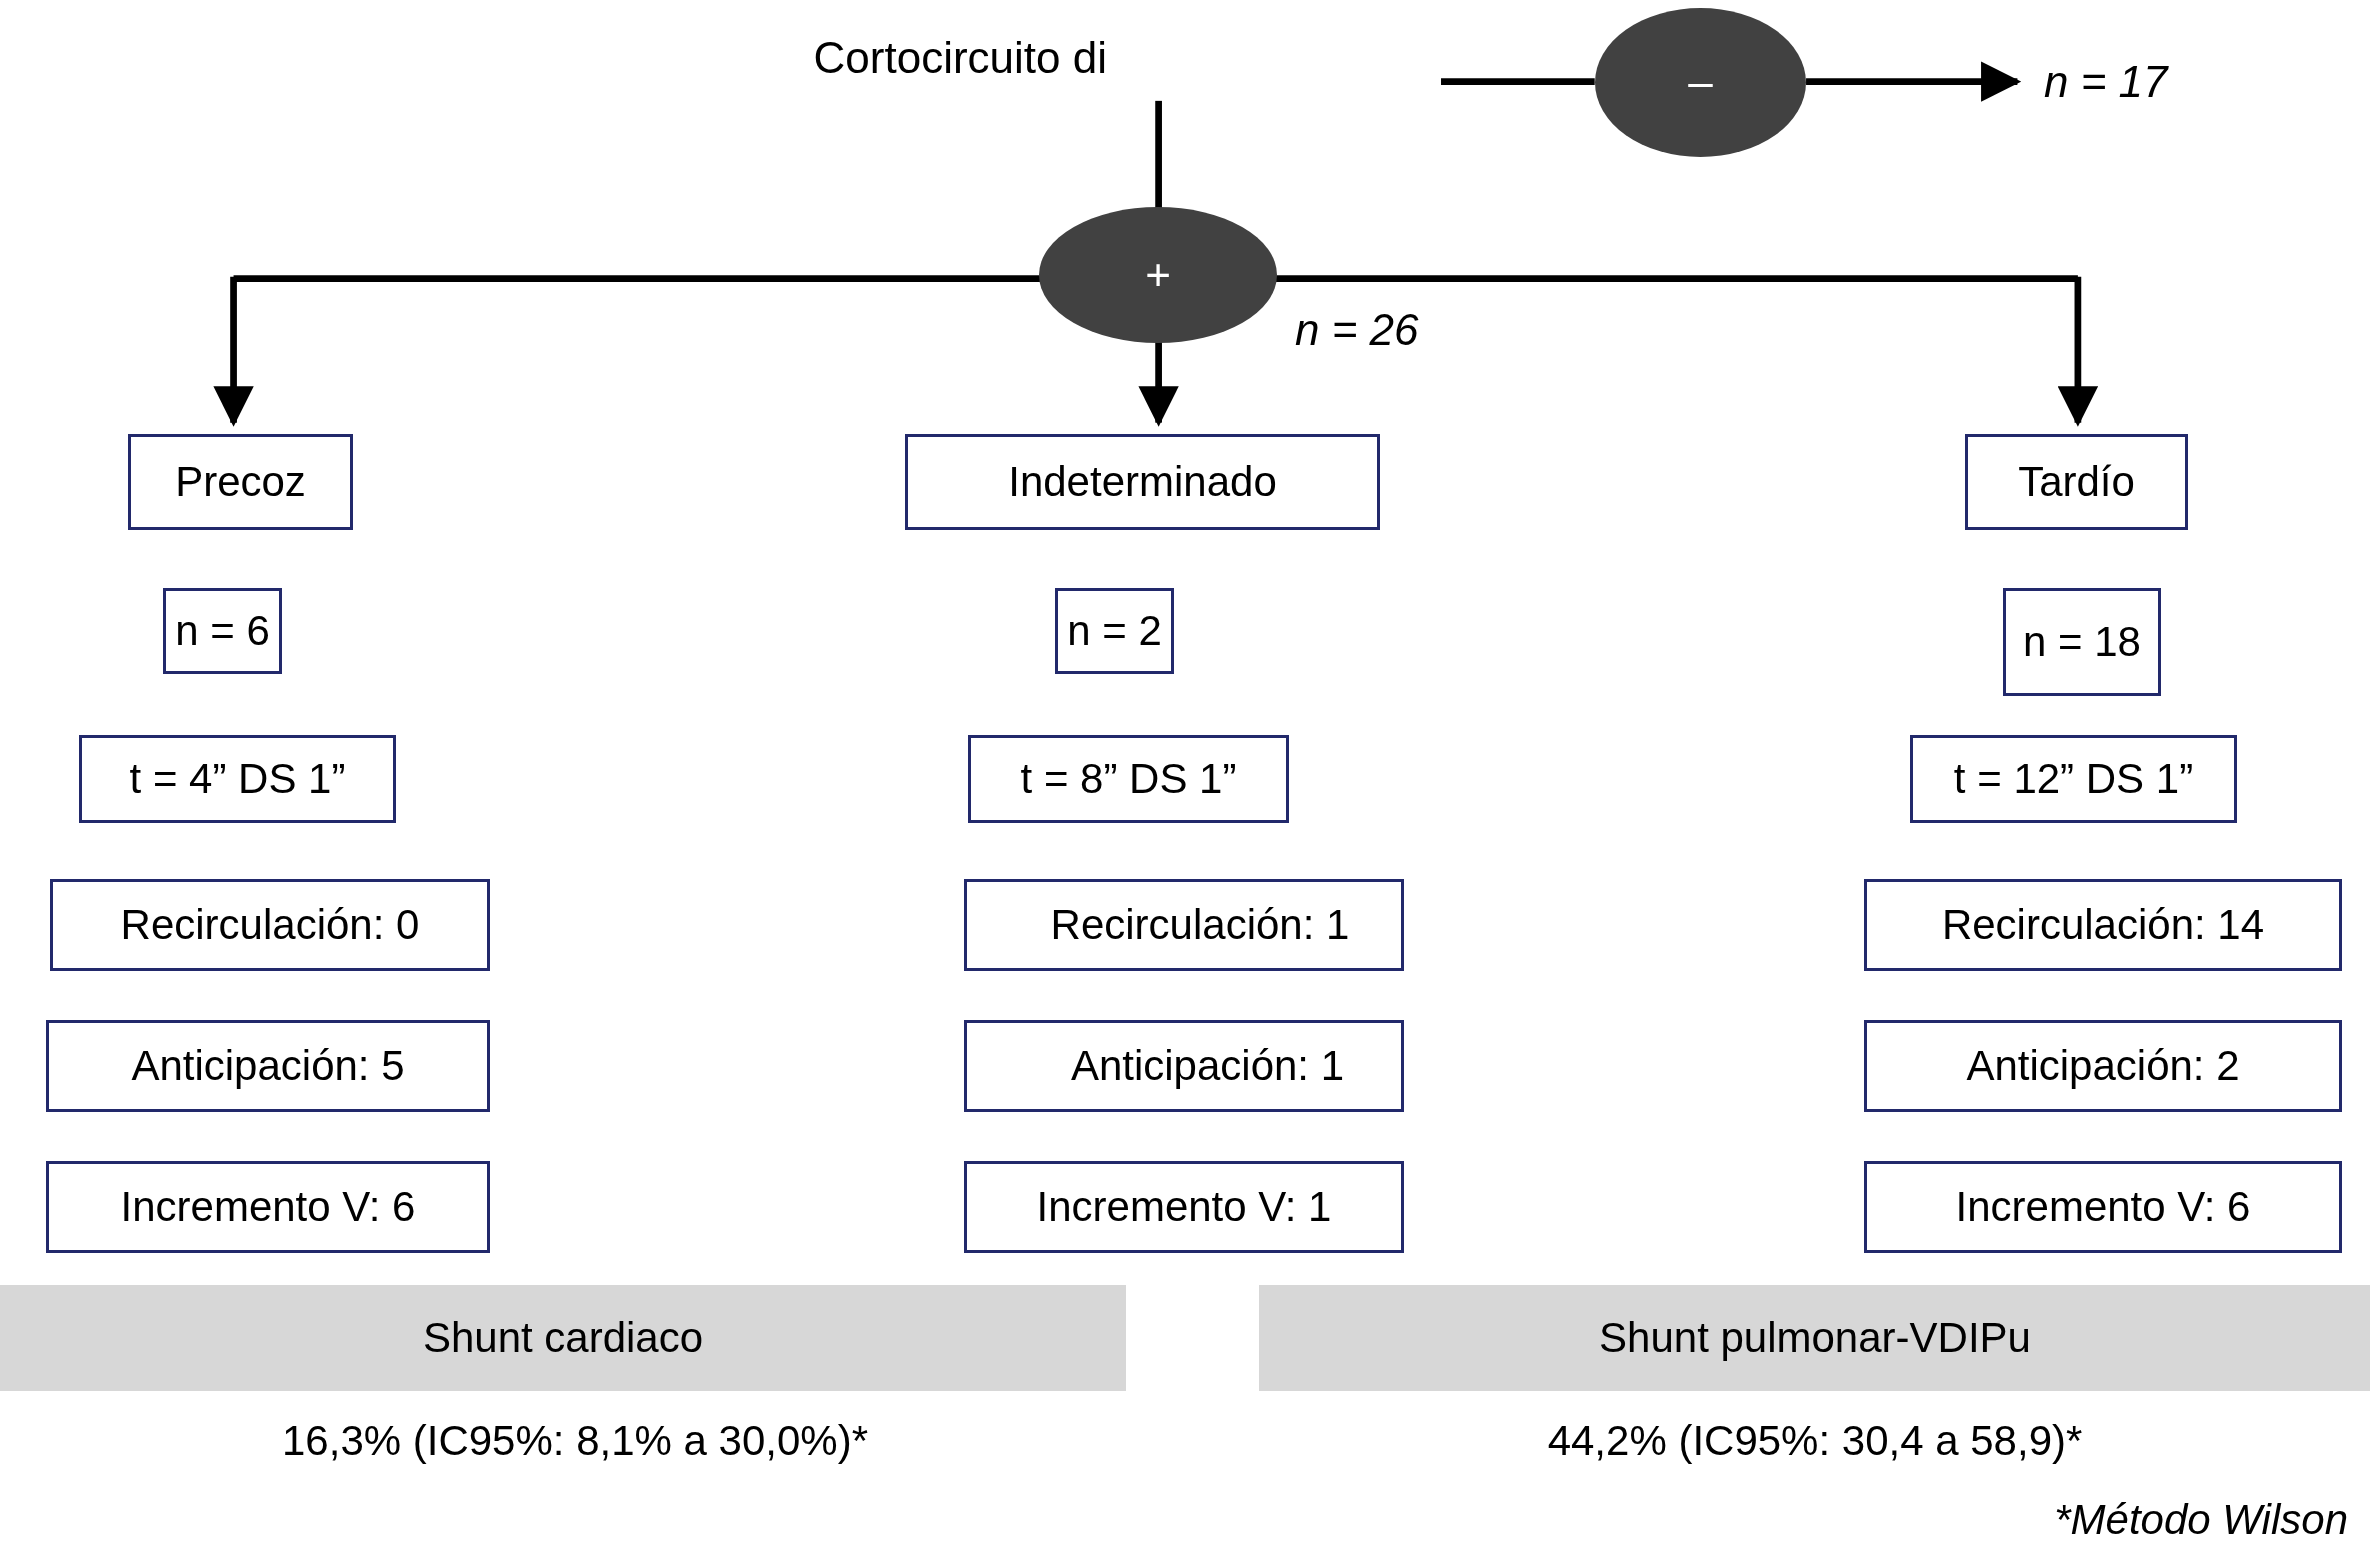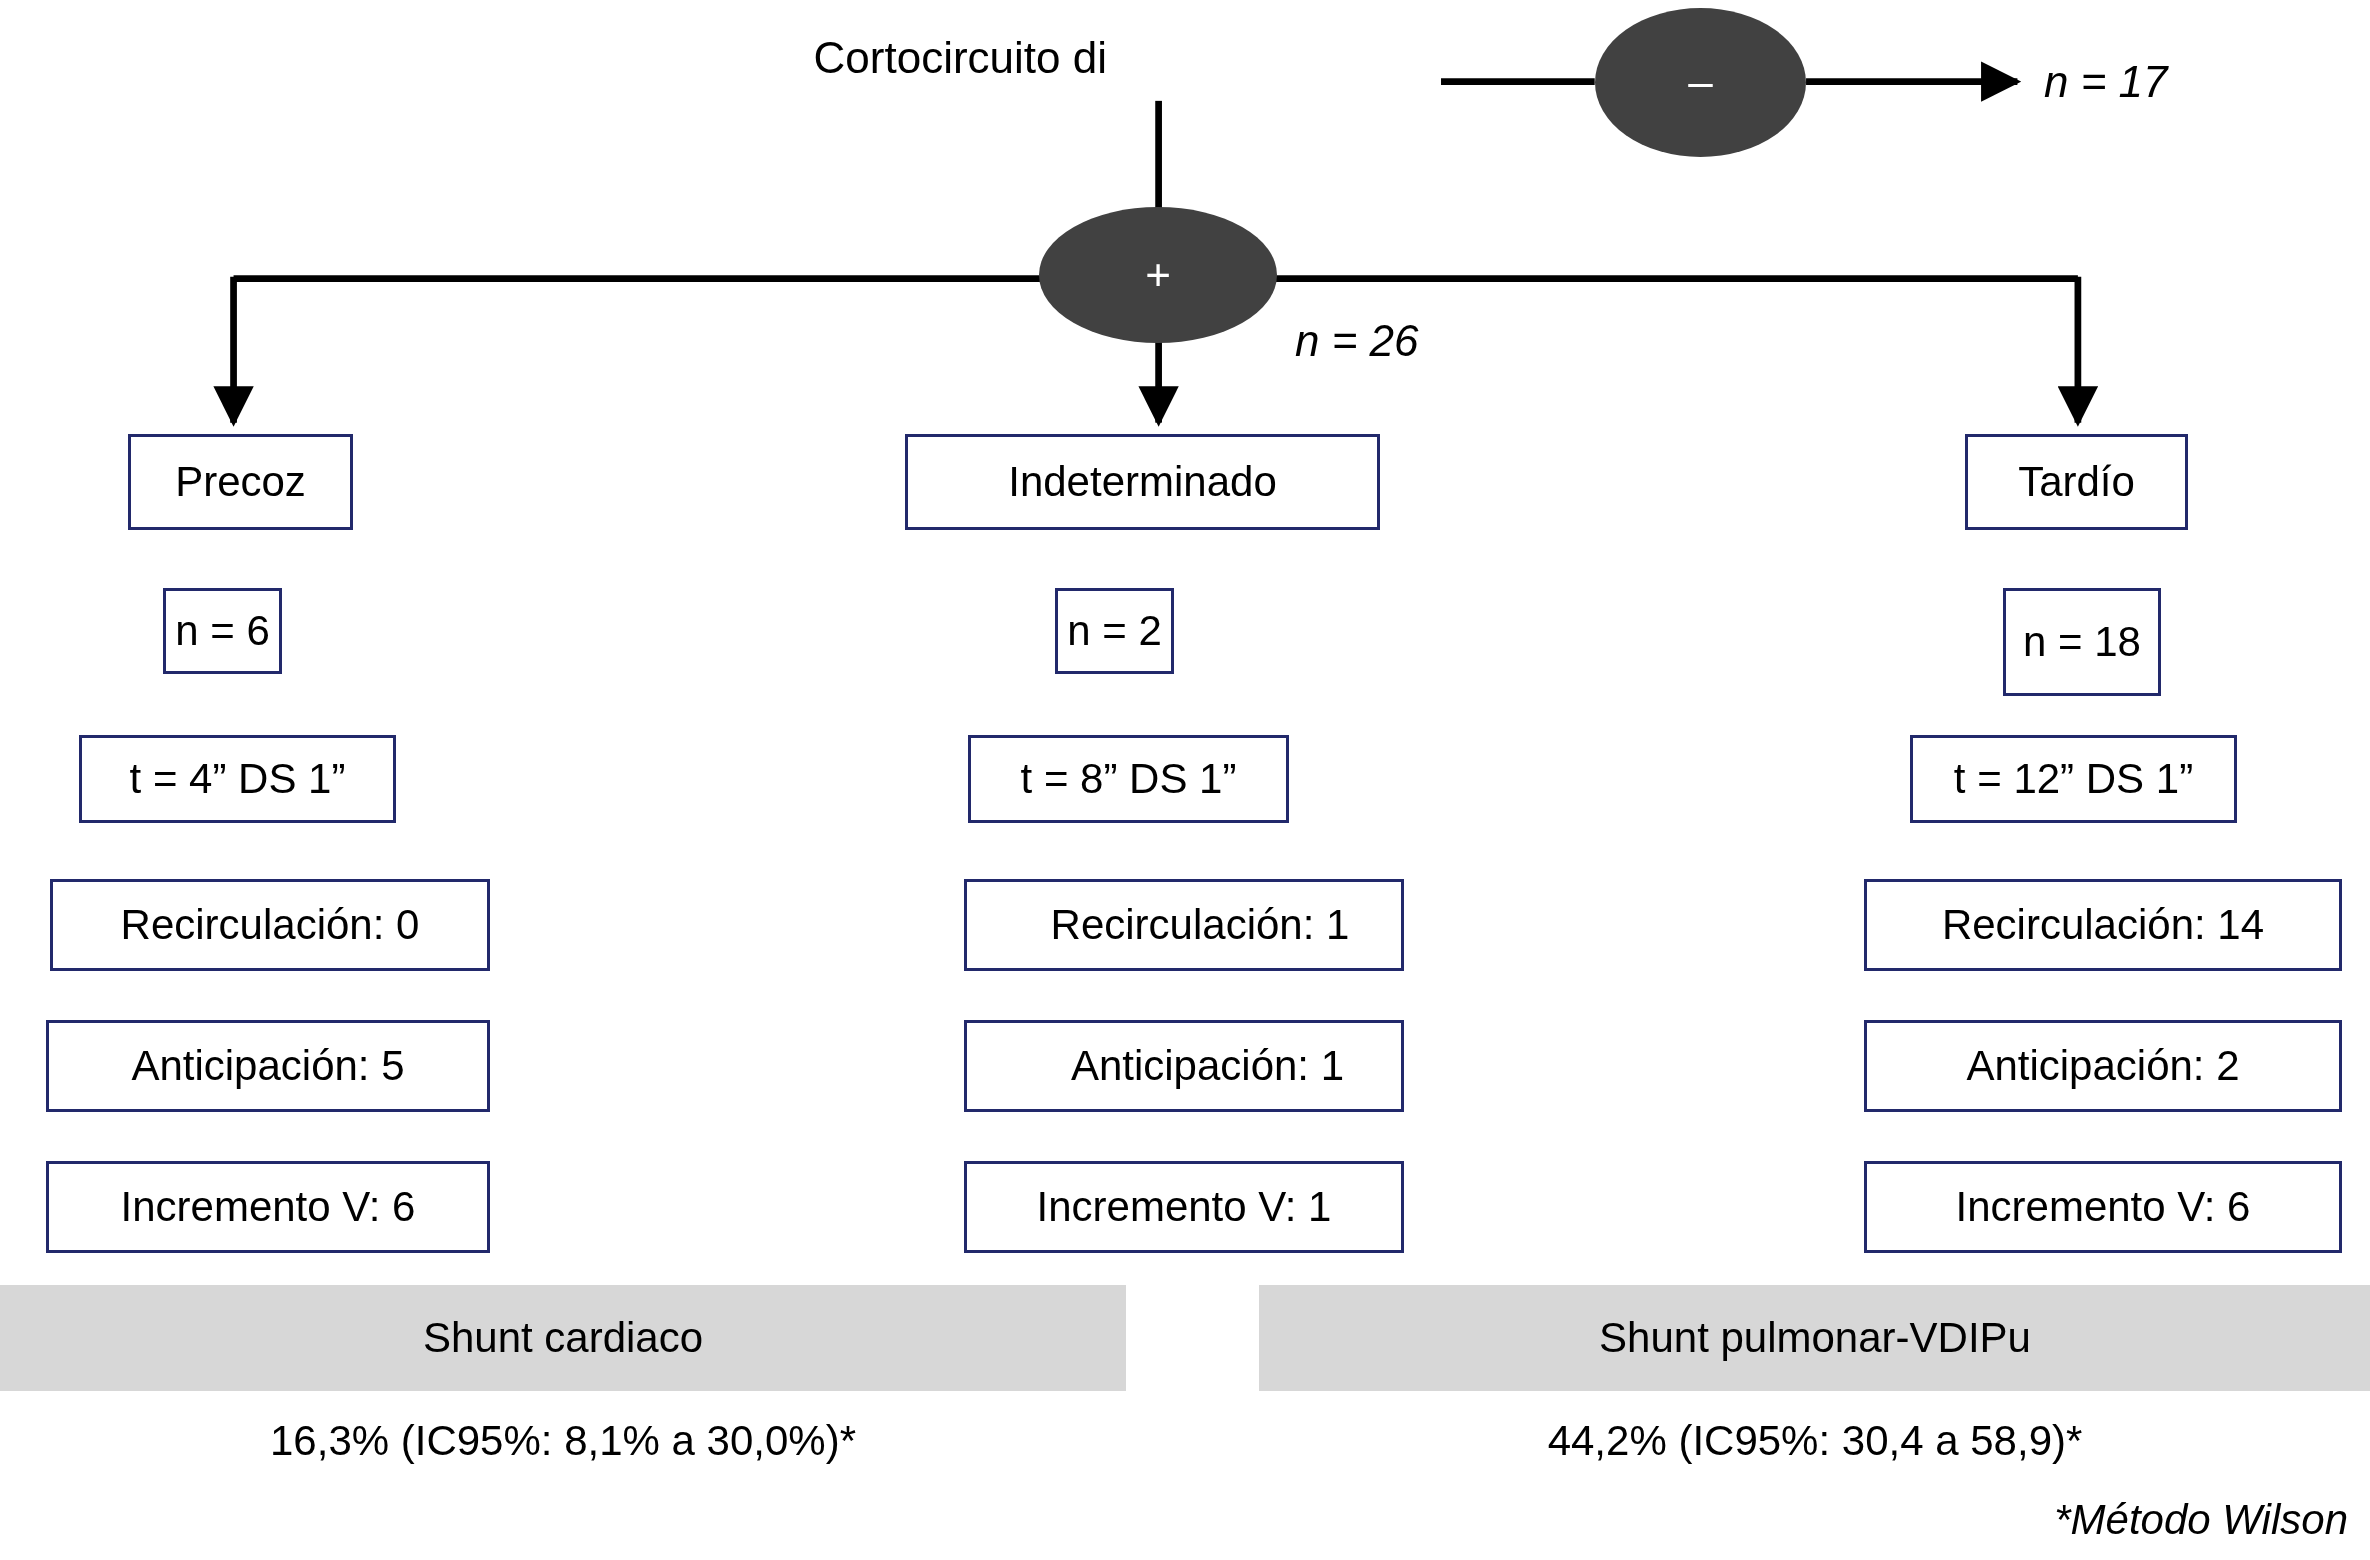--- a/index.html
+++ b/index.html
@@ -124,21 +124,21 @@
   <div class="ellipse" style="left:1595px; top:7.7px; width:211px; height:149px;">
     <span>–</span>
   </div>
 
   <div class="italic-label" style="left:2044px; top:60px;">n = 17</div>
 
   <div class="ellipse" style="left:1039px; top:207px; width:238px; height:136px;">
     <span>+</span>
   </div>
 
-  <div class="italic-label" style="left:1295px; top:319px;">n = 26</div>
+  <div class="italic-label" style="left:1295px; top:308px;">n = 26</div>
 
   <div class="node-box" style="left:128px; top:434px; width:225px; height:96px;">
     <span>Precoz</span>
   </div>
   <div class="node-box" style="left:163px; top:588px; width:119px; height:86px;">
     <span>n = 6</span>
   </div>
   <div class="node-box" style="left:79px; top:735px; width:317px; height:88px;">
     <span>t = 4” DS 1”</span>
   </div>
@@ -190,19 +190,19 @@
     <span>Incremento V: 6</span>
   </div>
 
   <div class="gray-band" style="left:0px; top:1285px; width:1126px; height:106px;">
     <span>Shunt cardiaco</span>
   </div>
   <div class="gray-band" style="left:1259px; top:1285px; width:1112px; height:106px;">
     <span>Shunt pulmonar-VDIPu</span>
   </div>
 
-  <div class="ci-text" style="left:0px; top:1420px; width:1126px;">16,3% (IC95%: 8,1% a 30,0%)*</div>
+  <div class="ci-text" style="left:12px; top:1420px; width:1126px;">16,3% (IC95%: 8,1% a 30,0%)*</div>
   <div class="ci-text" style="left:1259px; top:1420px; width:1112px;">44,2% (IC95%: 30,4 a 58,9)*</div>
 
   <div class="footnote" style="right:23px; top:1499px;">*Método Wilson</div>
 
 </div>
 
 
 </body></html>

